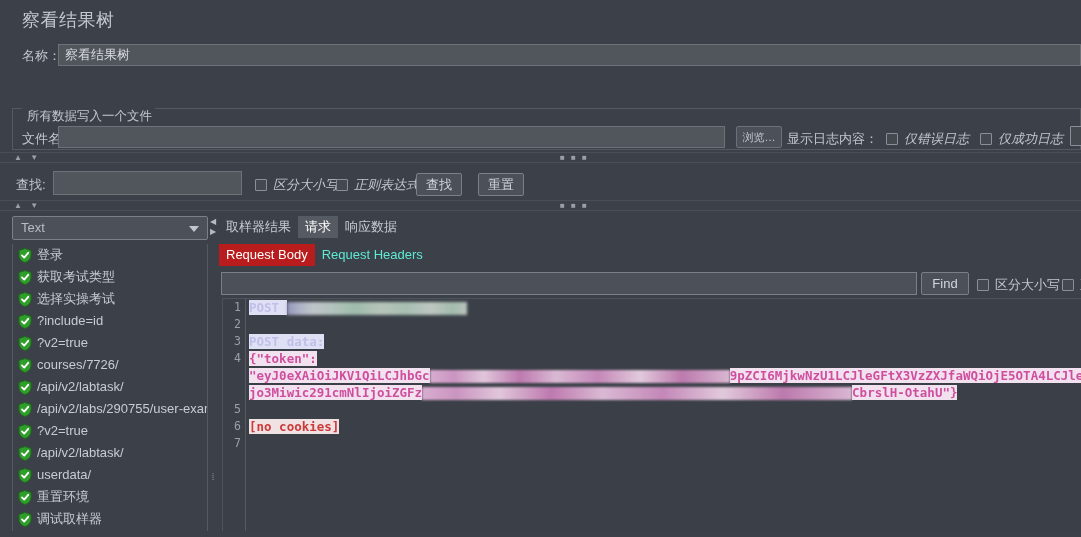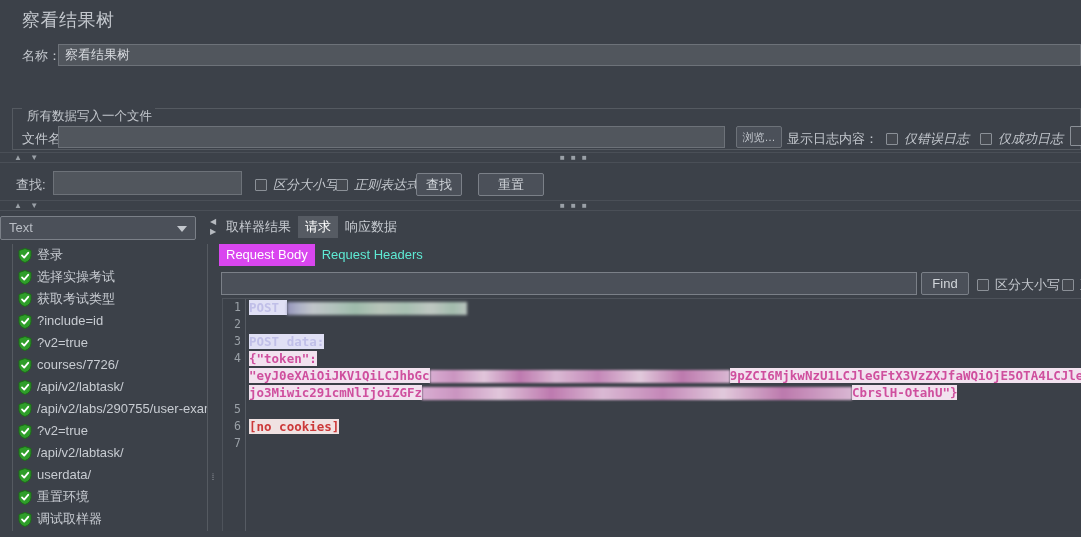--- a/index.html
+++ b/index.html
@@ -71,26 +71,26 @@
   .lbl-search{position:absolute;left:16px;top:8px;font-size:13px;color:#c3c7cd;}
   .fld-search{
     position:absolute;left:53px;top:3px;width:189px;height:24px;
     background:#51565d;border:1px solid #6d7279;box-sizing:border-box;
   }
   .btn{
     background:#4b5059;border:1px solid #7b8088;box-sizing:border-box;border-radius:2px;
     color:#d2d6db;font-size:13px;text-align:center;
   }
   .btn-find-cn{position:absolute;left:416px;top:173px;width:46px;height:23px;line-height:21px;}
-  .btn-reset-cn{position:absolute;left:478px;top:173px;width:66px;height:23px;line-height:21px;}
+  .btn-reset-cn{position:absolute;left:478px;top:173px;width:46px;height:23px;line-height:21px;}
 
   
   .lower{position:absolute;left:0;top:212px;width:1081px;height:325px;}
 
-  .sel-wrap{position:absolute;left:0;top:4px;width:196px;height:24px;}
+  .sel-wrap{position:absolute;left:12px;top:4px;width:196px;height:24px;}
   .sel{
     width:196px;height:24px;background:#4b5059;border:1px solid #7b8088;
     box-sizing:border-box;border-radius:2px;color:#b9bdc4;font-size:13px;
     line-height:22px;padding-left:8px;position:relative;
   }
   .sel .caret{
     position:absolute;right:8px;top:9px;width:0;height:0;
     border-left:5px solid transparent;border-right:5px solid transparent;
     border-top:6px solid #c3c7cd;
   }
@@ -121,21 +121,21 @@
   .tab{
     display:inline-block;height:22px;line-height:22px;padding:0 7px;font-size:13px;
     color:#c8ccd2;box-sizing:border-box;
   }
   .tab.active{background:#565b63;color:#ffffff;}
   .subtabs{position:absolute;left:0px;top:32px;height:22px;}
   .stab{
     display:inline-block;height:22px;line-height:22px;padding:0 7px;font-size:13px;
     color:#5eead4;box-sizing:border-box;
   }
-  .stab.active{background:#d946ef;color:#ffffff;}
+  .stab.active{background:#b91c1c;color:#ffffff;}
   .findbar{position:absolute;left:0;top:58px;width:862px;height:28px;}
   .fld-find{
     position:absolute;left:2px;top:2px;width:696px;height:23px;
     background:#4b5059;border:1px solid #7b8088;box-sizing:border-box;
   }
   .btn-find-en{position:absolute;left:702px;top:2px;width:48px;height:23px;line-height:21px;}
   .ck2{position:absolute;font-size:13px;color:#c3c7cd;white-space:nowrap;top:6px;}
 
   
   .editor{
@@ -233,25 +233,25 @@
     </div>
 
     <div class="tree" id="tree">
         <div class="tnode"><span class="shield"><svg width="14" height="15" viewBox="0 0 14 15">
               <path d="M7 0.5 L13 2.5 L13 7.5 C13 11 10.4 13.5 7 14.5 C3.6 13.5 1 11 1 7.5 L1 2.5 Z" fill="#2f9e2a" stroke="#1d6b19" stroke-width="1"></path>
               <path d="M4 7.4 L6.2 9.6 L10.2 4.8" fill="none" stroke="#ffffff" stroke-width="1.8" stroke-linecap="round" stroke-linejoin="round"></path>
             </svg></span><span>登录</span></div>
         <div class="tnode"><span class="shield"><svg width="14" height="15" viewBox="0 0 14 15">
               <path d="M7 0.5 L13 2.5 L13 7.5 C13 11 10.4 13.5 7 14.5 C3.6 13.5 1 11 1 7.5 L1 2.5 Z" fill="#2f9e2a" stroke="#1d6b19" stroke-width="1"></path>
               <path d="M4 7.4 L6.2 9.6 L10.2 4.8" fill="none" stroke="#ffffff" stroke-width="1.8" stroke-linecap="round" stroke-linejoin="round"></path>
+            </svg></span><span>获取考试类型</span></div>
+        <div class="tnode"><span class="shield"><svg width="14" height="15" viewBox="0 0 14 15">
+              <path d="M7 0.5 L13 2.5 L13 7.5 C13 11 10.4 13.5 7 14.5 C3.6 13.5 1 11 1 7.5 L1 2.5 Z" fill="#2f9e2a" stroke="#1d6b19" stroke-width="1"></path>
+              <path d="M4 7.4 L6.2 9.6 L10.2 4.8" fill="none" stroke="#ffffff" stroke-width="1.8" stroke-linecap="round" stroke-linejoin="round"></path>
             </svg></span><span>选择实操考试</span></div>
-        <div class="tnode"><span class="shield"><svg width="14" height="15" viewBox="0 0 14 15">
-              <path d="M7 0.5 L13 2.5 L13 7.5 C13 11 10.4 13.5 7 14.5 C3.6 13.5 1 11 1 7.5 L1 2.5 Z" fill="#2f9e2a" stroke="#1d6b19" stroke-width="1"></path>
-              <path d="M4 7.4 L6.2 9.6 L10.2 4.8" fill="none" stroke="#ffffff" stroke-width="1.8" stroke-linecap="round" stroke-linejoin="round"></path>
-            </svg></span><span>获取考试类型</span></div>
         <div class="tnode"><span class="shield"><svg width="14" height="15" viewBox="0 0 14 15">
               <path d="M7 0.5 L13 2.5 L13 7.5 C13 11 10.4 13.5 7 14.5 C3.6 13.5 1 11 1 7.5 L1 2.5 Z" fill="#2f9e2a" stroke="#1d6b19" stroke-width="1"></path>
               <path d="M4 7.4 L6.2 9.6 L10.2 4.8" fill="none" stroke="#ffffff" stroke-width="1.8" stroke-linecap="round" stroke-linejoin="round"></path>
             </svg></span><span>?include=id</span></div>
         <div class="tnode"><span class="shield"><svg width="14" height="15" viewBox="0 0 14 15">
               <path d="M7 0.5 L13 2.5 L13 7.5 C13 11 10.4 13.5 7 14.5 C3.6 13.5 1 11 1 7.5 L1 2.5 Z" fill="#2f9e2a" stroke="#1d6b19" stroke-width="1"></path>
               <path d="M4 7.4 L6.2 9.6 L10.2 4.8" fill="none" stroke="#ffffff" stroke-width="1.8" stroke-linecap="round" stroke-linejoin="round"></path>
             </svg></span><span>?v2=true</span></div>
         <div class="tnode"><span class="shield"><svg width="14" height="15" viewBox="0 0 14 15">
               <path d="M7 0.5 L13 2.5 L13 7.5 C13 11 10.4 13.5 7 14.5 C3.6 13.5 1 11 1 7.5 L1 2.5 Z" fill="#2f9e2a" stroke="#1d6b19" stroke-width="1"></path>

